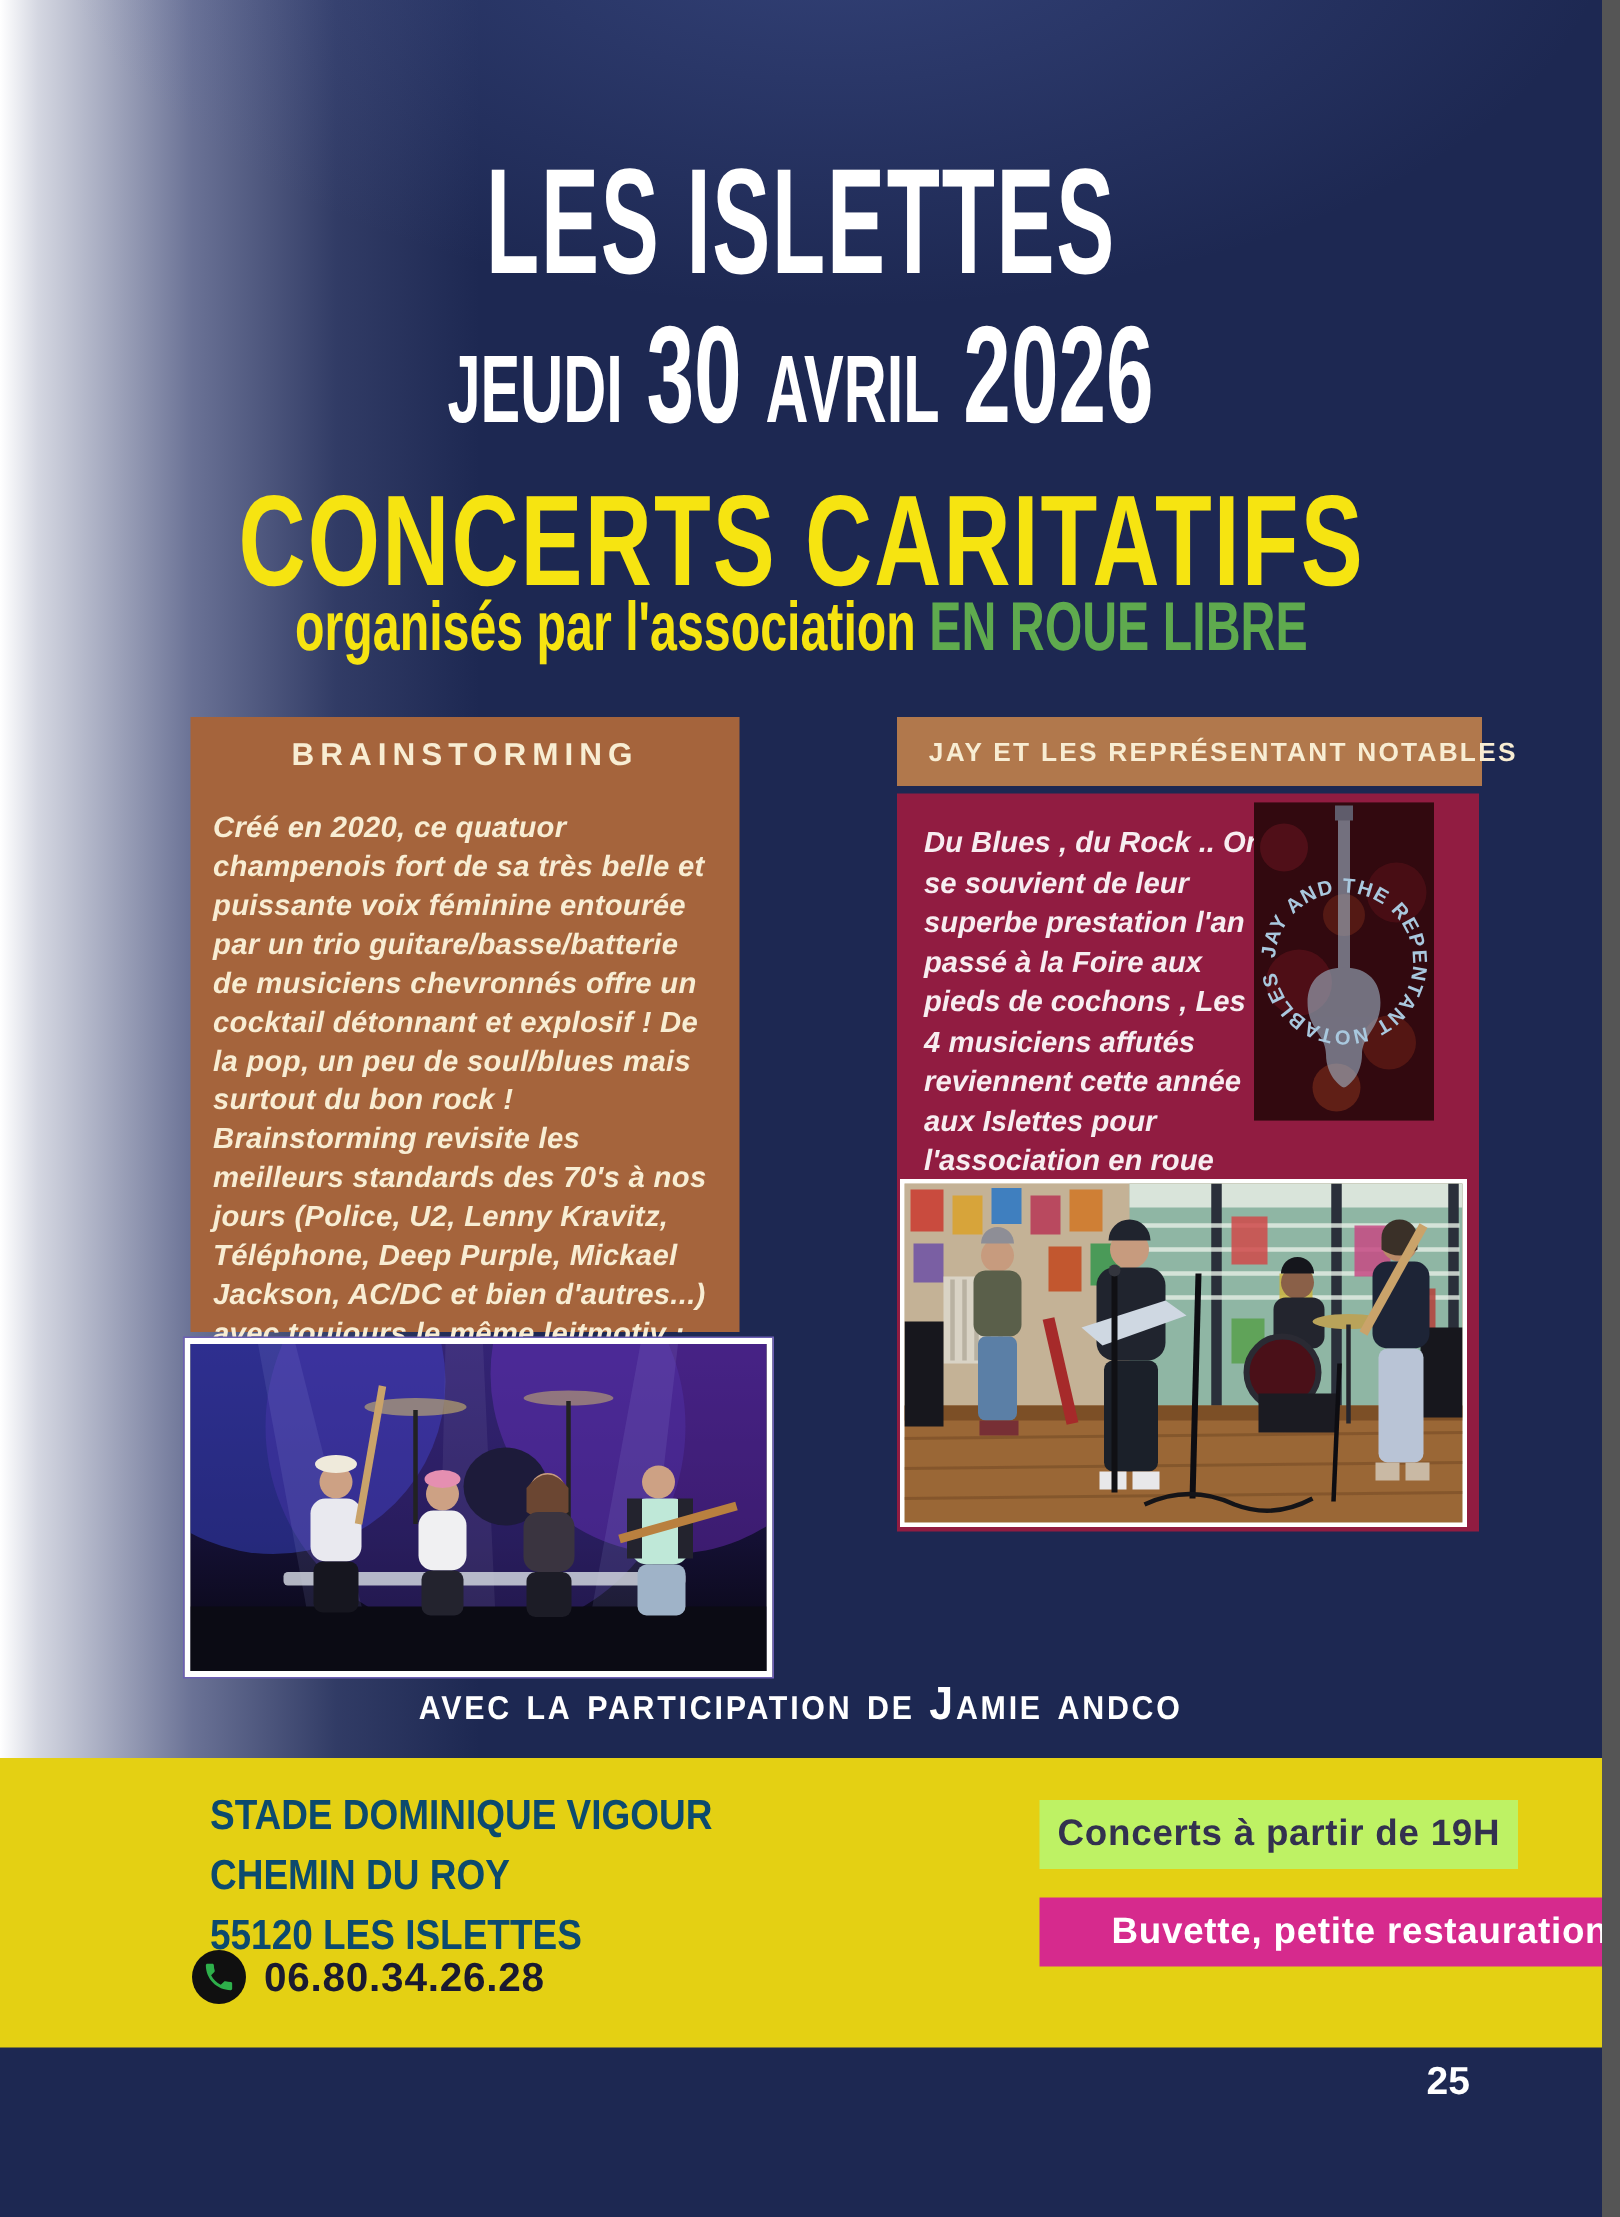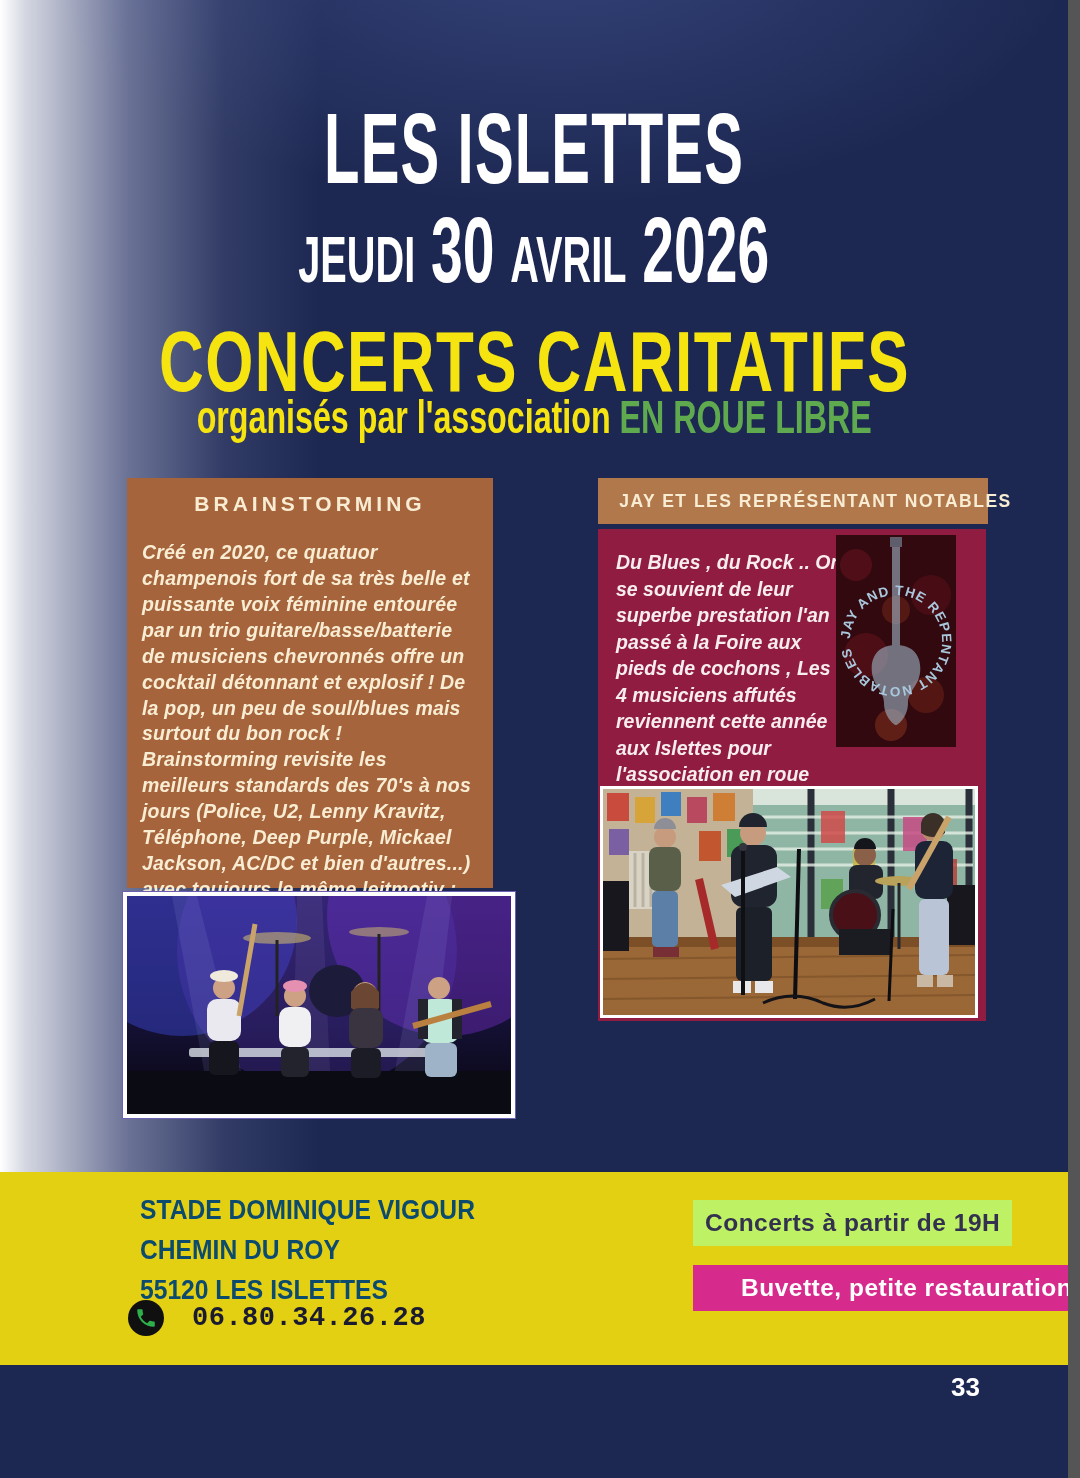--- a/index.html
+++ b/index.html
@@ -86,21 +86,21 @@
   
   .band-yellow{
     position:absolute; left:0; top:1172px; width:100%; height:193px;
     background:#e4d013;
   }
   .venue{position:absolute; left:140px; top:18px; color:#0c4a6e;}
   .venue .vline{
     display:block; font-size:28px; font-weight:700; line-height:1.42;
     transform:scaleX(0.88); transform-origin:left center; white-space:nowrap;
   }
-  .phone-row{position:absolute; left:128px; top:128px; display:flex; align-items:center; gap:28px;font-family:Liberation Mono, monospace;}
+  .phone-row{position:absolute; left:128px; top:128px; display:flex; align-items:center; gap:12px;}
   .phone-icon{width:36px;height:36px;}
   .phone-num{font-size:27px;font-weight:700;color:#1a1a30;letter-spacing:.5px;}
   .badge{
     position:absolute; left:693px; font-weight:700; font-size:24.5px;
     padding:9px 12px; white-space:nowrap;
   }
   .badge-time{top:28px; background:#bef264; color:#33314f; letter-spacing:.5px;}
   .badge-food{top:93px; background:#d62a8d; color:#ffffff; letter-spacing:.5px;padding-left:48px;}
 
   .pagenum{
@@ -320,32 +320,35 @@
         </g>
 
         <line x1="196" y1="60" x2="192" y2="210" stroke="#0d0d12" stroke-width="4"></line>
         <line x1="290" y1="120" x2="286" y2="212" stroke="#0d0d12" stroke-width="3"></line>
 
         <path d="M160,214 q30,-14 60,0 q26,10 52,-4" stroke="#141418" stroke-width="3" fill="none"></path>
       </svg>
     </div>
   </div>
 
+  <div class="center participation">
+    <span class="cond">avec la participation de Jamie andco</span>
+  </div>
 
   <div class="band-yellow">
     <div class="venue">
       <span class="vline">STADE DOMINIQUE VIGOUR</span>
       <span class="vline">CHEMIN DU ROY</span>
       <span class="vline">55120 LES ISLETTES</span>
     </div>
     <div class="phone-row">
       <svg class="phone-icon" viewBox="0 0 24 24">
         <circle cx="12" cy="12" r="12" fill="#101010"></circle>
         <path transform="translate(4.2,4.2) scale(0.65)" fill="#2eaf4b" d="M6.62 10.79c1.44 2.83 3.76 5.14 6.59 6.59l2.2-2.21c.27-.27.67-.36 1.02-.24 1.12.37 2.33.57 3.57.57.55 0 1 .45 1 1V20c0 .55-.45 1-1 1-9.39 0-17-7.61-17-17 0-.55.45-1 1-1h3.5c.55 0 1 .45 1 1 0 1.25.2 2.45.57 3.57.11.35.03.74-.25 1.02l-2.2 2.2z"></path>
       </svg>
       <span class="phone-num">06.80.34.26.28</span>
     </div>
     <div class="badge badge-time">Concerts à partir de 19H</div>
     <div class="badge badge-food">Buvette, petite restauration</div>
   </div>
 
-  <div class="pagenum">33</div>
+  <div class="pagenum">25</div>
 </div>
 
 </body></html>

